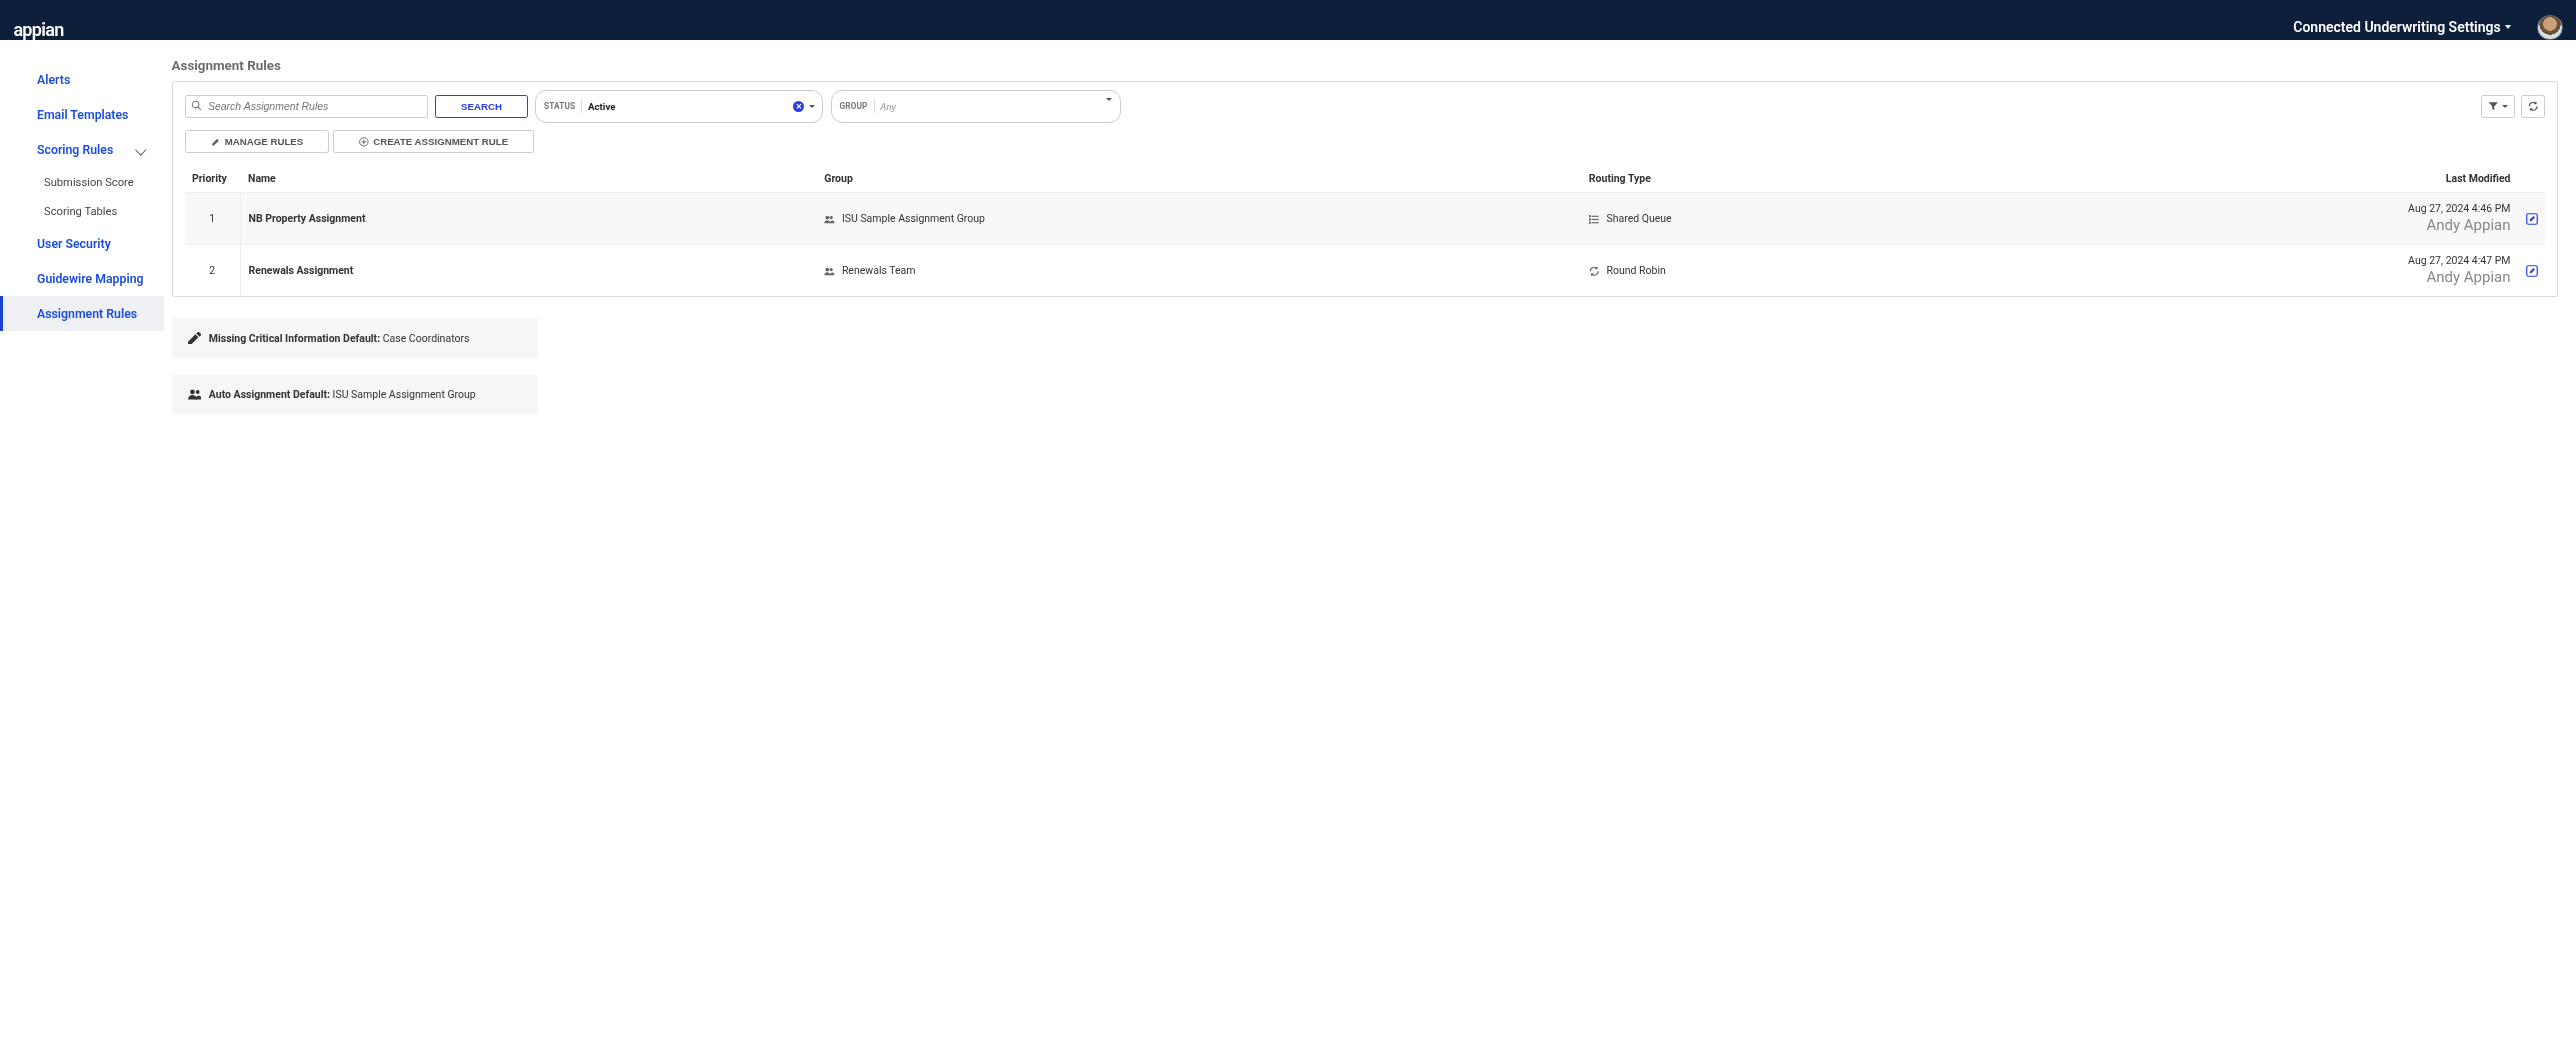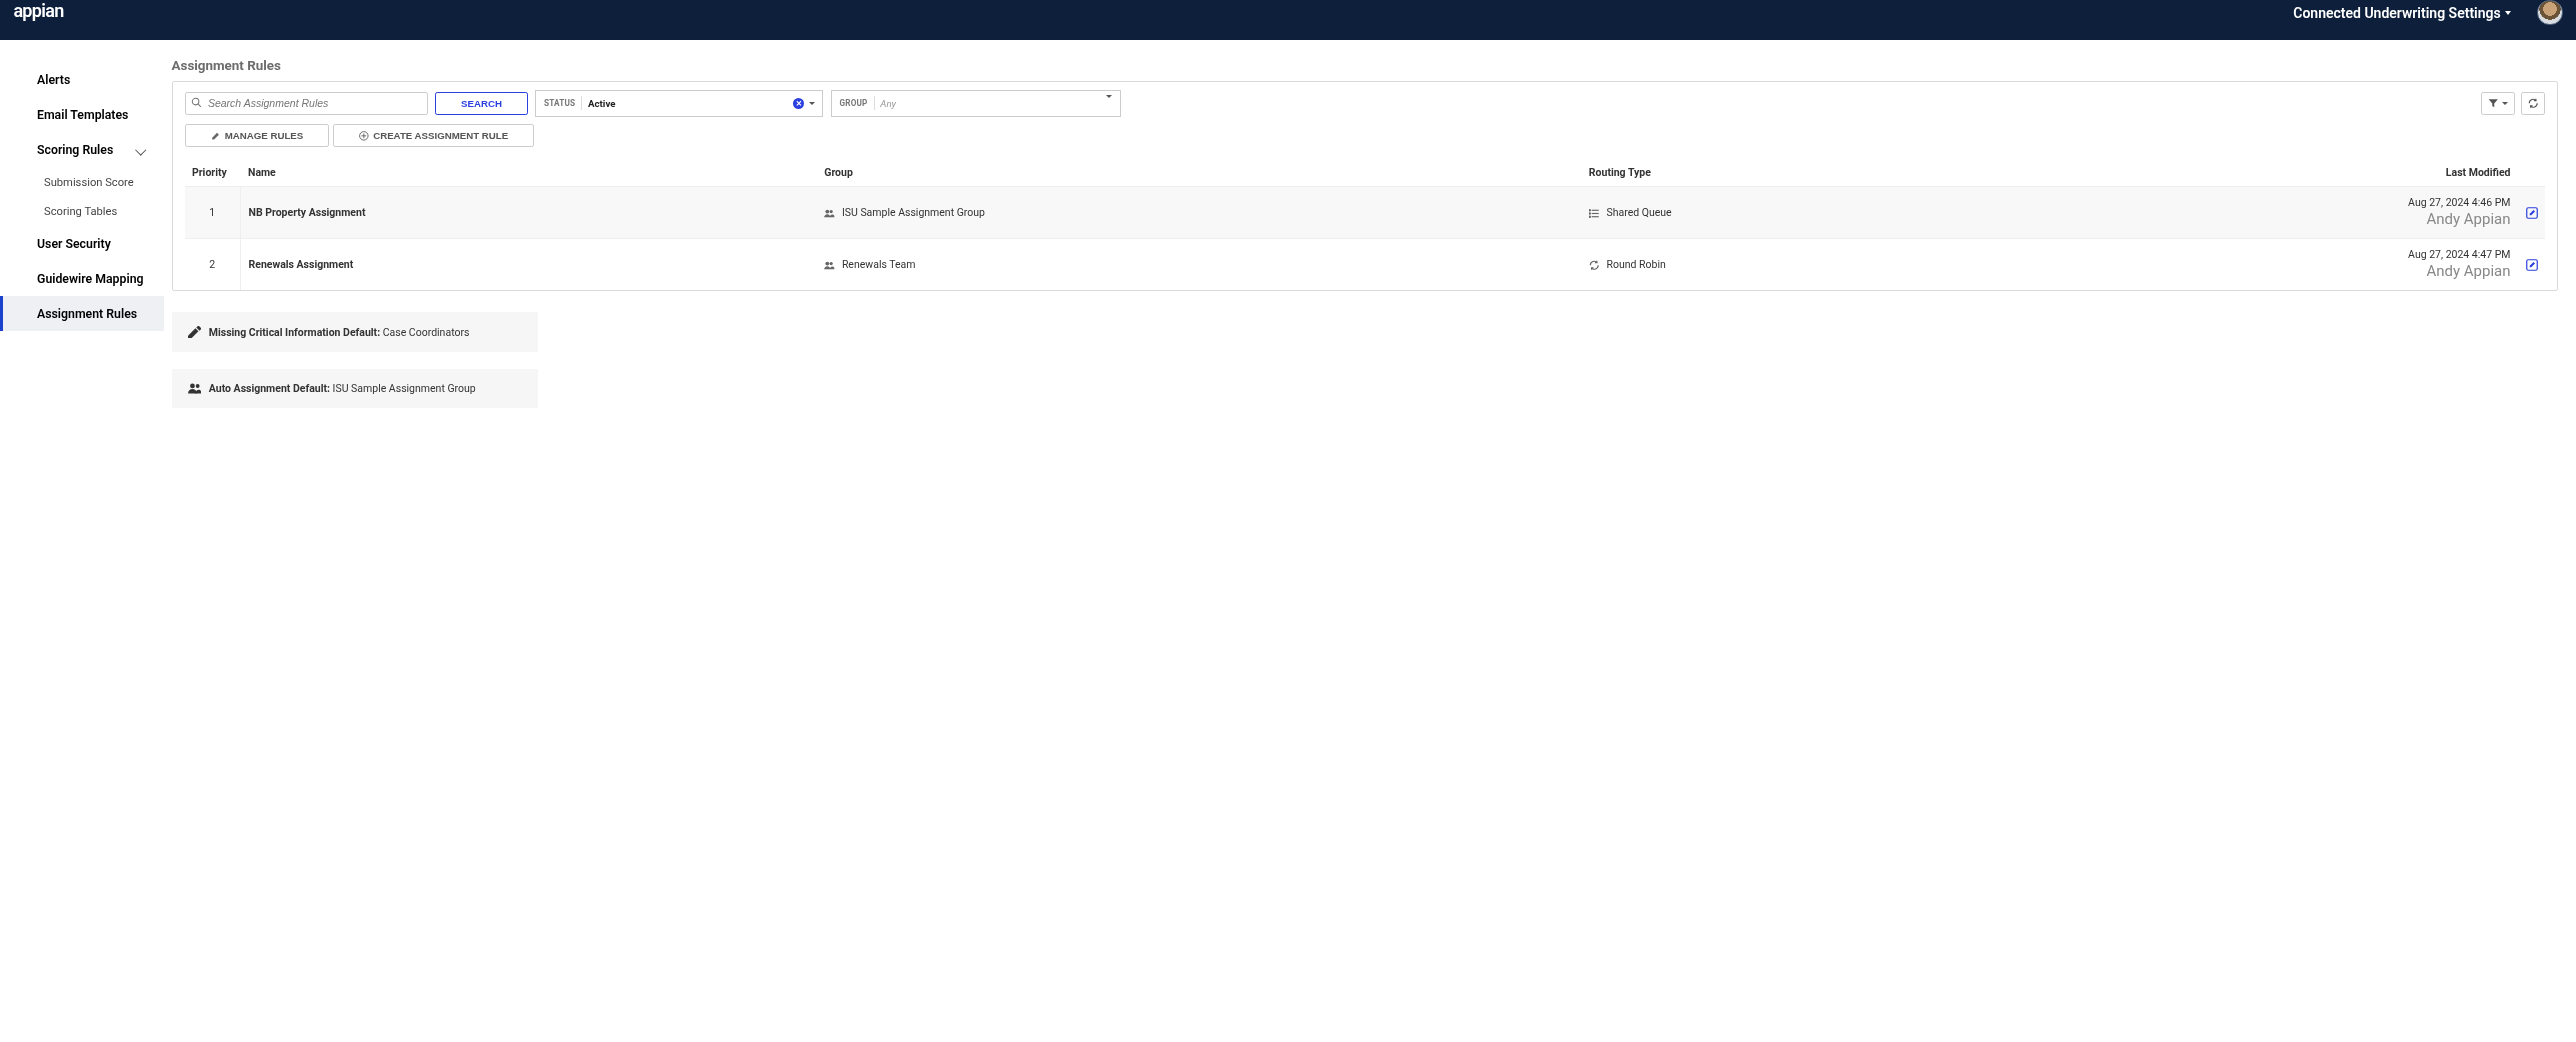--- a/index.html
+++ b/index.html
@@ -1,45 +1,45 @@
 <!DOCTYPE html>
 <html style="font-size:12px"><head>
   <meta charset="utf-8">
   <style>
     * { box-sizing: border-box; margin: 0; padding: 0; }
     body { font-family: -apple-system, BlinkMacSystemFont, "Segoe UI", Roboto, Helvetica, Arial, sans-serif; font-size: 10.5px; color: #333; background: #fff; }
     
     
-    .topbar { background: #0d1f3b; height: 40px; display: flex; align-items: flex-start; padding: 0 13.4px; justify-content: space-between; }
+    .topbar { background: #0d1f3b; height: 40px; display: flex; align-items: flex-end; padding: 0 13.4px; justify-content: space-between; }
     .logo { color: #fff; font-size: 18px; font-weight: 600; letter-spacing: -0.7px; }
     .topbar-right { display: flex; align-items: center; gap: 26px; }
     .site-title { color: #fff; font-size: 14px; font-weight: 600; display:flex; align-items:center; gap:4.5px;}
     .caret-down { width:0; height:0; border-left:3.7px solid transparent; border-right:3.7px solid transparent; border-top:4.5px solid #fff; display:inline-block;}
     .avatar { width: 25.4px; height: 25.4px; border-radius: 50%; background: radial-gradient(circle at 50% 35%, #c9a27a 35%, #6b5338 36% 55%, #d9dde2 56%); border: 1.5px solid #5a6e88; }
     
     
     .layout { display: flex; }
     .sidebar { width: 164px; padding-top: 22.4px; }
-    .nav-item { display:flex; align-items:center; justify-content:space-between; padding: 10.5px 15px 10.5px 34px; font-size: 12.3px; font-weight: 600; color: #000000; cursor: pointer; border-left: 3px solid transparent;}
+    .nav-item { display:flex; align-items:center; justify-content:space-between; padding: 10.5px 15px 10.5px 34px; font-size: 12.3px; font-weight: 600; color: #1d4ed8; cursor: pointer; border-left: 3px solid transparent;}
     .nav-item.active { background: #eef0f4; border-left: 3px solid #1b42cc; }
     .nav-sub { padding-left: 44px; font-size: 11.2px; font-weight: 400; padding-top:8.2px; padding-bottom:8.2px; color:#444; cursor:pointer;}
     .chev { width:7.5px; height:7.5px; border-right:1.5px solid #555; border-bottom:1.5px solid #555; transform: rotate(45deg); margin-right: 4.5px;}
     
     .main { flex: 1; padding: 18px 18px 18px 7.5px; }
     h2.section { font-size: 13.4px; font-weight: 700; color: #6c6c6c; margin-bottom: 7.5px; }
     
     .card { border: 0.7px solid #d9d9d9; border-radius: 2.2px; padding: 8.2px 12px 0 12px; }
     
     .toolbar-row { display: flex; gap: 7.5px; align-items: center; flex-wrap: wrap; justify-content: flex-end; }
     .search-wrap { position: relative; flex: 0 0 243px; }
     .search-input { width: 100%; height: 23px; border: 0.7px solid #ccc; border-radius: 2.2px; padding: 0 7.5px 0 22.4px; font-size: 10.5px; font-style: italic; color:#777;}
     .search-icon { position:absolute; left:6.7px; top:5.2px; width:10.5px; height:10.5px; }
     .btn { height: 23px; display:inline-flex; align-items:center; padding: 0 25px; border:0.7px solid #ccc; border-radius:2.2px; background:#fff; font-size:9.7px; font-weight:600; color:#555; cursor:pointer; gap:4.5px;}
     .btn.search-btn { border-color:#2b3fe0; color:#2b3fe0; font-weight:600;}
-    .filter-box { height:27px; border:0.7px solid #ccc; border-radius:0; display:flex; align-items:center; padding:0 7.5px; font-size:9.7px; gap:6px; position:relative;}
+    .filter-box { height:33px; border:0.7px solid #ccc; border-radius:11px; display:flex; align-items:center; padding:0 7.5px; font-size:9.7px; gap:6px; position:relative;}
     .filter-label { color:#777; font-size:8.2px; font-weight:700; letter-spacing:0.2px;}
     .filter-sep { width:0.7px; height:13.4px; background:#ddd;}
     .filter-val { font-weight:700; color:#222;}
     .filter-val.placeholder { font-style:italic; color:#999; font-weight:400;}
     .status-box { flex:0 0 288px; justify-content:flex-start;}
     .group-box { flex:0 0 290px;}
     .clear-x { width:11.2px; height:11.2px; border-radius:50%; background:#2b3fe0; color:#fff; display:inline-flex; align-items:center; justify-content:center; font-size:7.5px; font-weight:700;}
     .tiny-caret { width:0;height:0;border-left:3px solid transparent;border-right:3px solid transparent;border-top:3.7px solid #555;}
     .spacer-right { margin-left:auto; display:flex; gap:6px;}
     .icon-btn { width:34px; height:23px; border:0.7px solid #ccc; border-radius:2.2px; display:inline-flex; align-items:center; justify-content:center; background:#fff; cursor:pointer; gap:3px;}

